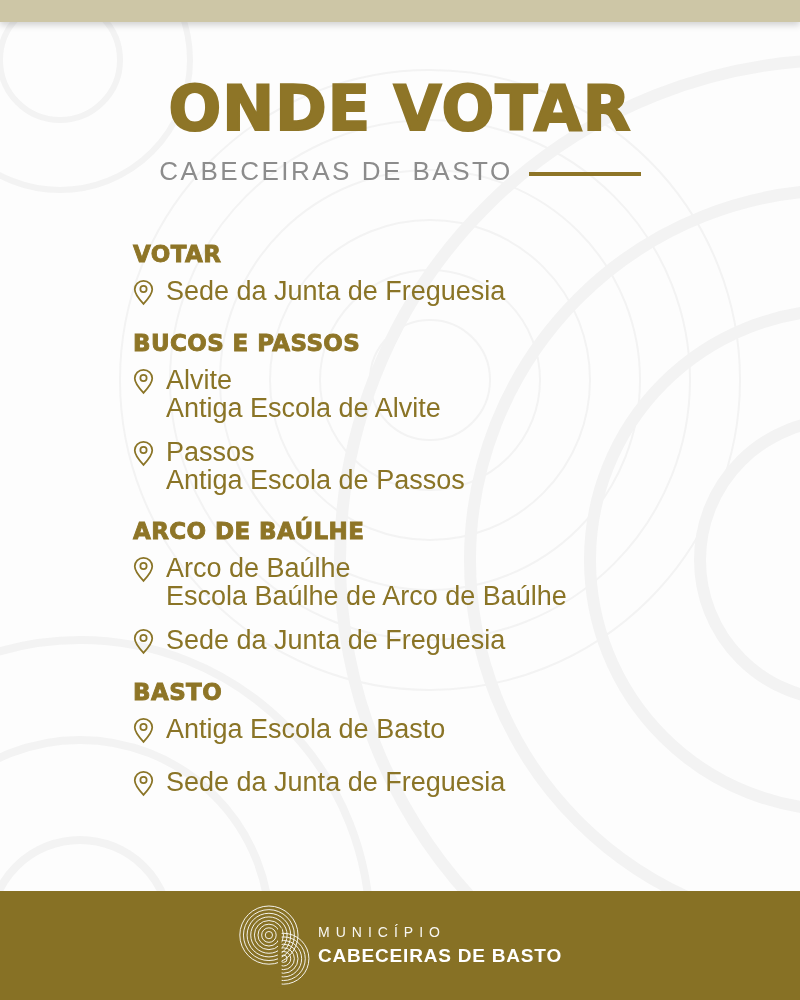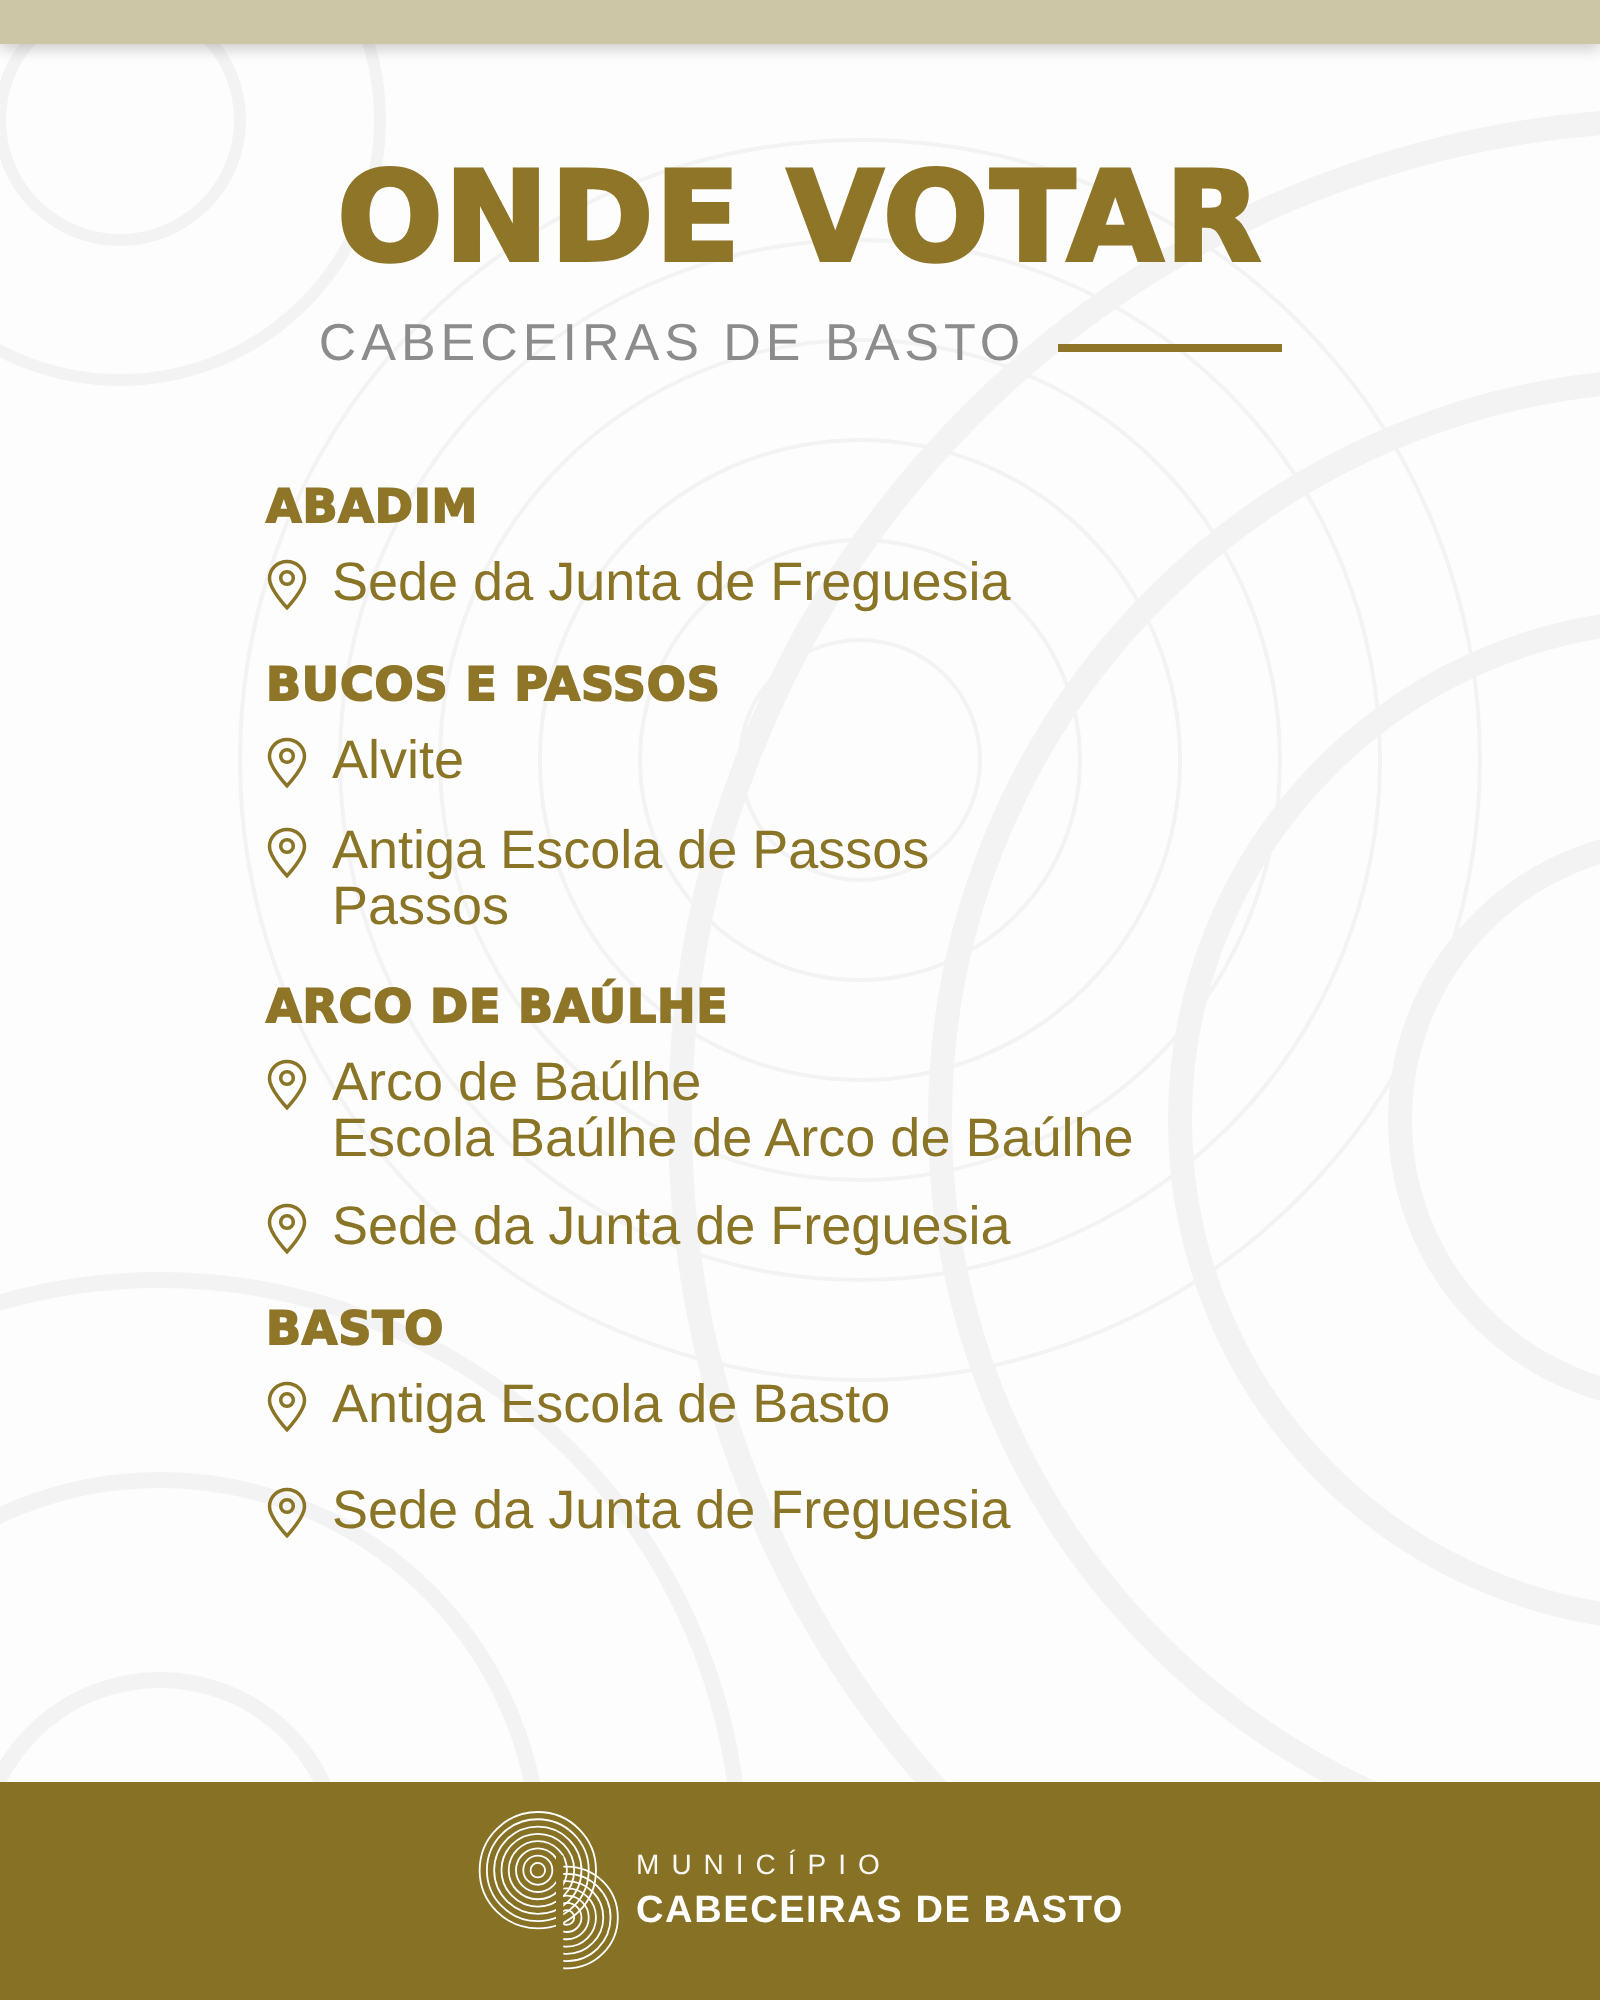--- a/index.html
+++ b/index.html
@@ -129,51 +129,52 @@
     <h1>ONDE VOTAR</h1>
     <div class="subtitle-row">
       <span class="sub">CABECEIRAS DE BASTO</span>
       <span class="subtitle-rule"></span>
     </div>
   </header>
 
   <main>
 
     <section class="section">
-      <h2 class="section-heading">ABADIM</h2>
+      <h2 class="section-heading">VOTAR</h2>
       <div class="entry">
         <svg class="pin" viewBox="0 0 24 30" width="21" height="27">
             <path d="M12 1.6 C6.4 1.6 2 6 2 11.4 C2 17.5 12 28 12 28 C12 28 22 17.5 22 11.4 C22 6 17.6 1.6 12 1.6 Z" fill="none" stroke="currentColor" stroke-width="2"></path>
             <circle cx="12" cy="11" r="3.6" fill="none" stroke="currentColor" stroke-width="2"></circle>
           </svg>
         <div class="entry-text">
           <div>Sede da Junta de Freguesia</div>
         </div>
       </div>
     </section>
 
     <section class="section">
       <h2 class="section-heading">BUCOS E PASSOS</h2>
       <div class="entry">
         <svg class="pin" viewBox="0 0 24 30" width="21" height="27">
             <path d="M12 1.6 C6.4 1.6 2 6 2 11.4 C2 17.5 12 28 12 28 C12 28 22 17.5 22 11.4 C22 6 17.6 1.6 12 1.6 Z" fill="none" stroke="currentColor" stroke-width="2"></path>
             <circle cx="12" cy="11" r="3.6" fill="none" stroke="currentColor" stroke-width="2"></circle>
           </svg>
         <div class="entry-text">
           <div>Alvite</div>
-        </div>
-      </div>
-      <div class="entry">
-        <svg class="pin" viewBox="0 0 24 30" width="21" height="27">
-            <path d="M12 1.6 C6.4 1.6 2 6 2 11.4 C2 17.5 12 28 12 28 C12 28 22 17.5 22 11.4 C22 6 17.6 1.6 12 1.6 Z" fill="none" stroke="currentColor" stroke-width="2"></path>
-            <circle cx="12" cy="11" r="3.6" fill="none" stroke="currentColor" stroke-width="2"></circle>
-          </svg>
-        <div class="entry-text">
+          <div>Antiga Escola de Alvite</div>
+        </div>
+      </div>
+      <div class="entry">
+        <svg class="pin" viewBox="0 0 24 30" width="21" height="27">
+            <path d="M12 1.6 C6.4 1.6 2 6 2 11.4 C2 17.5 12 28 12 28 C12 28 22 17.5 22 11.4 C22 6 17.6 1.6 12 1.6 Z" fill="none" stroke="currentColor" stroke-width="2"></path>
+            <circle cx="12" cy="11" r="3.6" fill="none" stroke="currentColor" stroke-width="2"></circle>
+          </svg>
+        <div class="entry-text">
+          <div>Passos</div>
           <div>Antiga Escola de Passos</div>
-          <div>Passos</div>
         </div>
       </div>
     </section>
 
     <section class="section">
       <h2 class="section-heading">ARCO DE BAÚLHE</h2>
       <div class="entry">
         <svg class="pin" viewBox="0 0 24 30" width="21" height="27">
             <path d="M12 1.6 C6.4 1.6 2 6 2 11.4 C2 17.5 12 28 12 28 C12 28 22 17.5 22 11.4 C22 6 17.6 1.6 12 1.6 Z" fill="none" stroke="currentColor" stroke-width="2"></path>
             <circle cx="12" cy="11" r="3.6" fill="none" stroke="currentColor" stroke-width="2"></circle>

